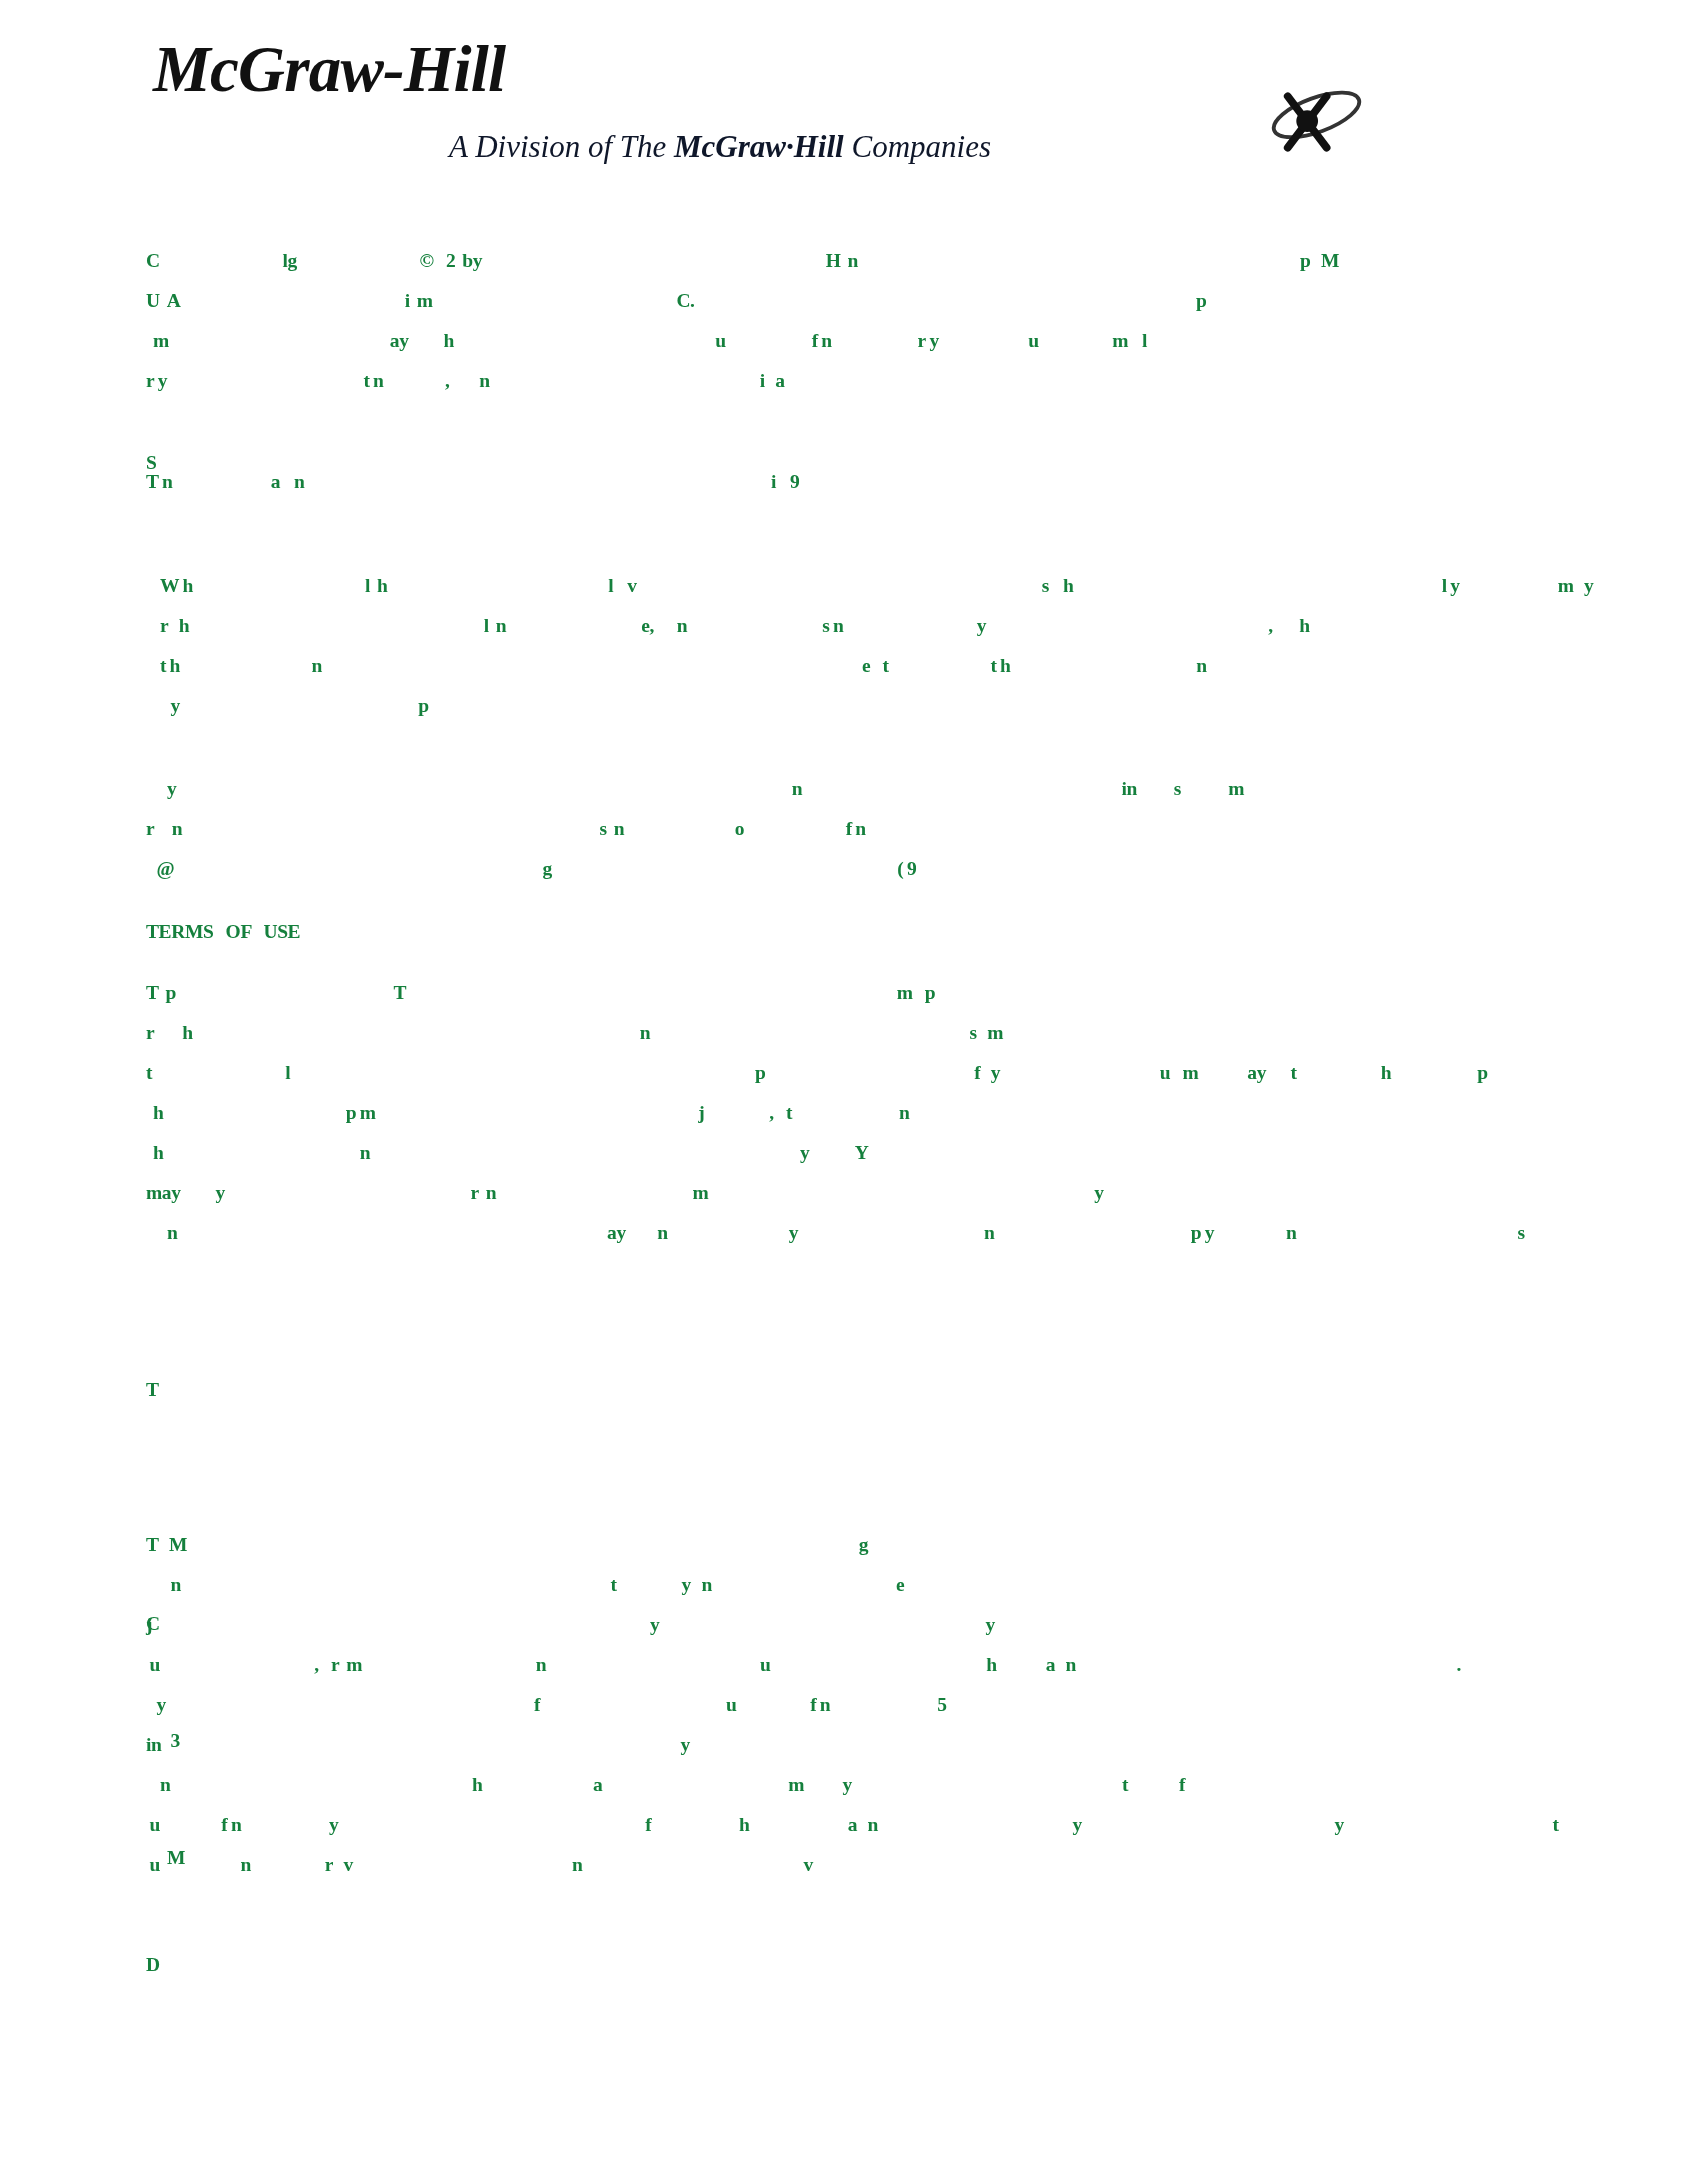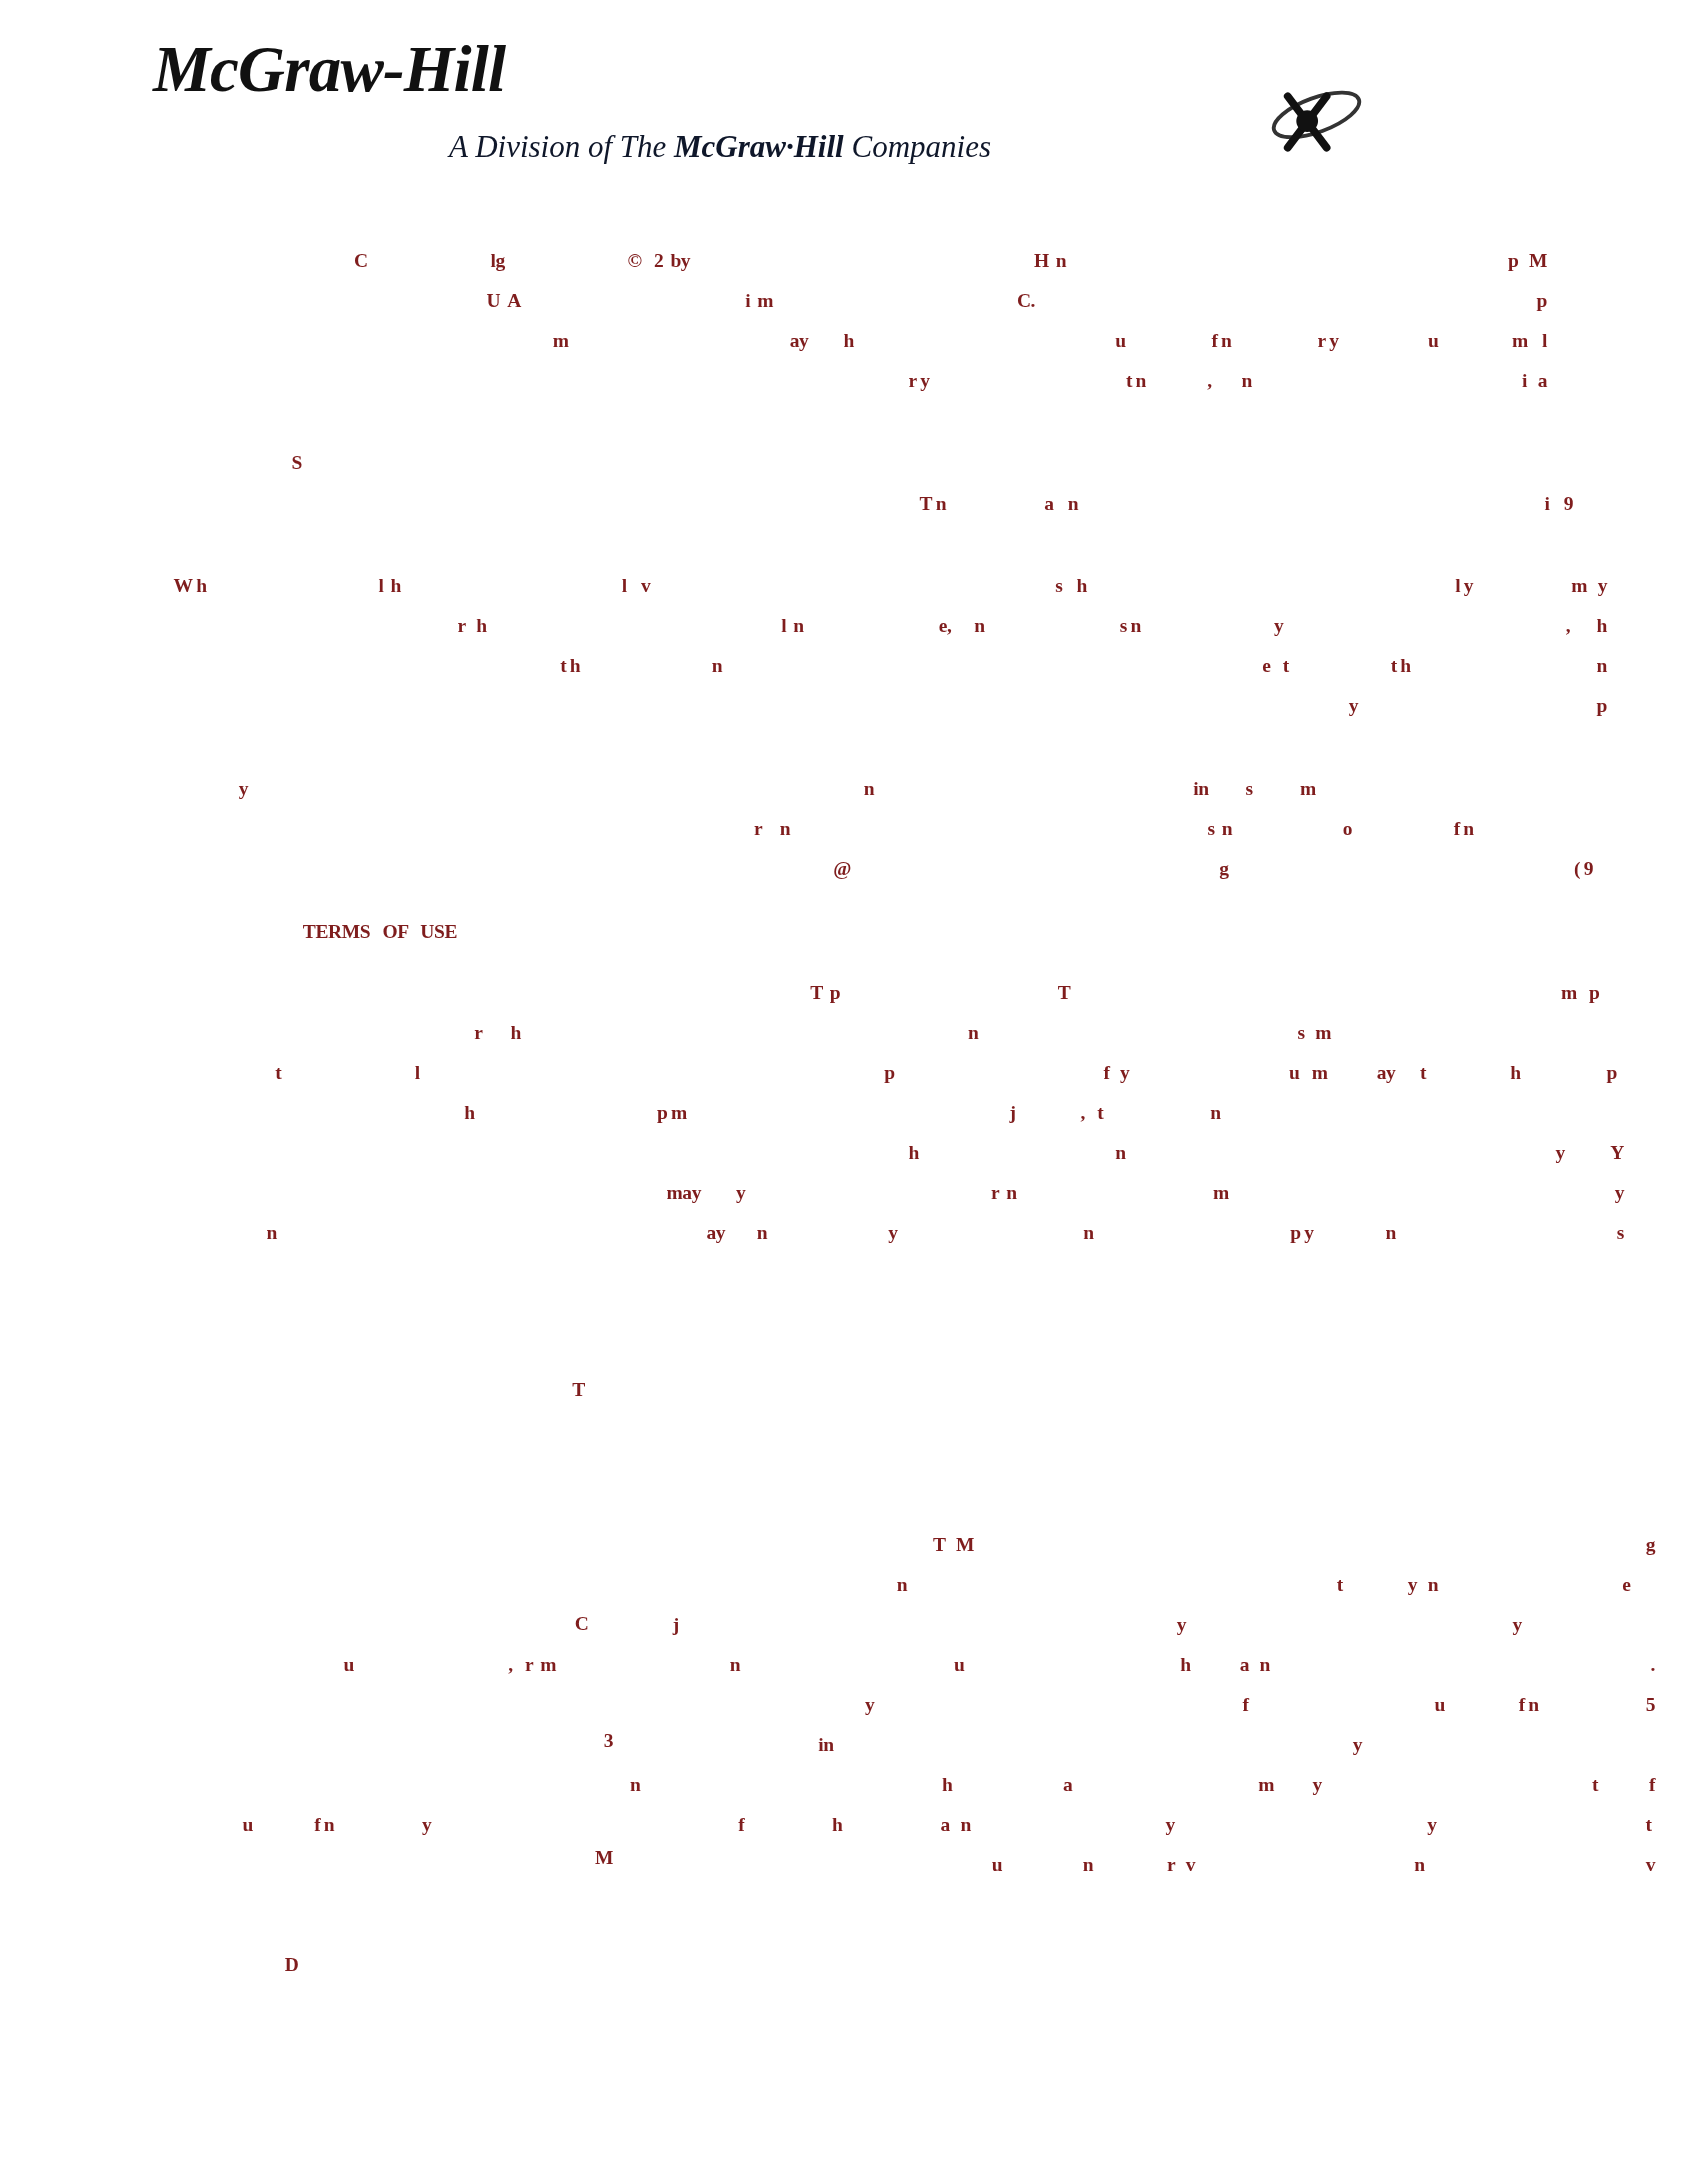--- a/index.html
+++ b/index.html
@@ -61,24 +61,23 @@
     width: 101px;
     height: 86px;
   }
 
   
   .tb {
     position: absolute;
     font-family: "Liberation Serif", serif;
     font-size: 19.5px;
     line-height: 40px;
-    color: #7f1d1d;
+    color: #15803d;
     white-space: pre-wrap;
     word-spacing: 0.4em;
-    text-align: right;
   }
   .bold { font-weight: bold; }
   .smear {
     
     font-weight: bold;
     letter-spacing: -0.4px;
   }
   .list-block .line {
     display: block;
     white-space: pre;
@@ -102,21 +101,21 @@
     </div>
   </div>
 
   <div class="tb smear" style="left:146px; top:241px; width:1401px;">C          lg          © 2  by                            H  n                                    p   M
 U  A                   i  m                      C.                                           p
   m                  ay     h                      u       f n       r y        u      m    l
 r y                t n     ,      n                      i   a</div>
 
   <div class="tb smear bold" style="left:146px; top:443px; width:156px;">S</div>
 
-  <div class="tb smear" style="left:146px; top:484px; width:1401px;margin-left:26px;">T n        a    n                                      i    9</div>
+  <div class="tb smear" style="left:146px; top:462px; width:1401px;">T n        a    n                                      i    9</div>
 
   <div class="tb smear" style="left:160px; top:566px; width:1447px;">W h              l  h                  l    v                                 s    h                              l y        m   y
 r   h                        l  n           e,    n           s n             y                       ,     h
 t h               n                                            e t         t h                  n
    y                       p</div>
 
   <div class="tb smear" style="left:146px; top:769px; width:1447px;">      y                                                     n                          in   s      m                        
 r     n                                  s  n         o         f n              
    @                              g                               ( 9</div>
 

